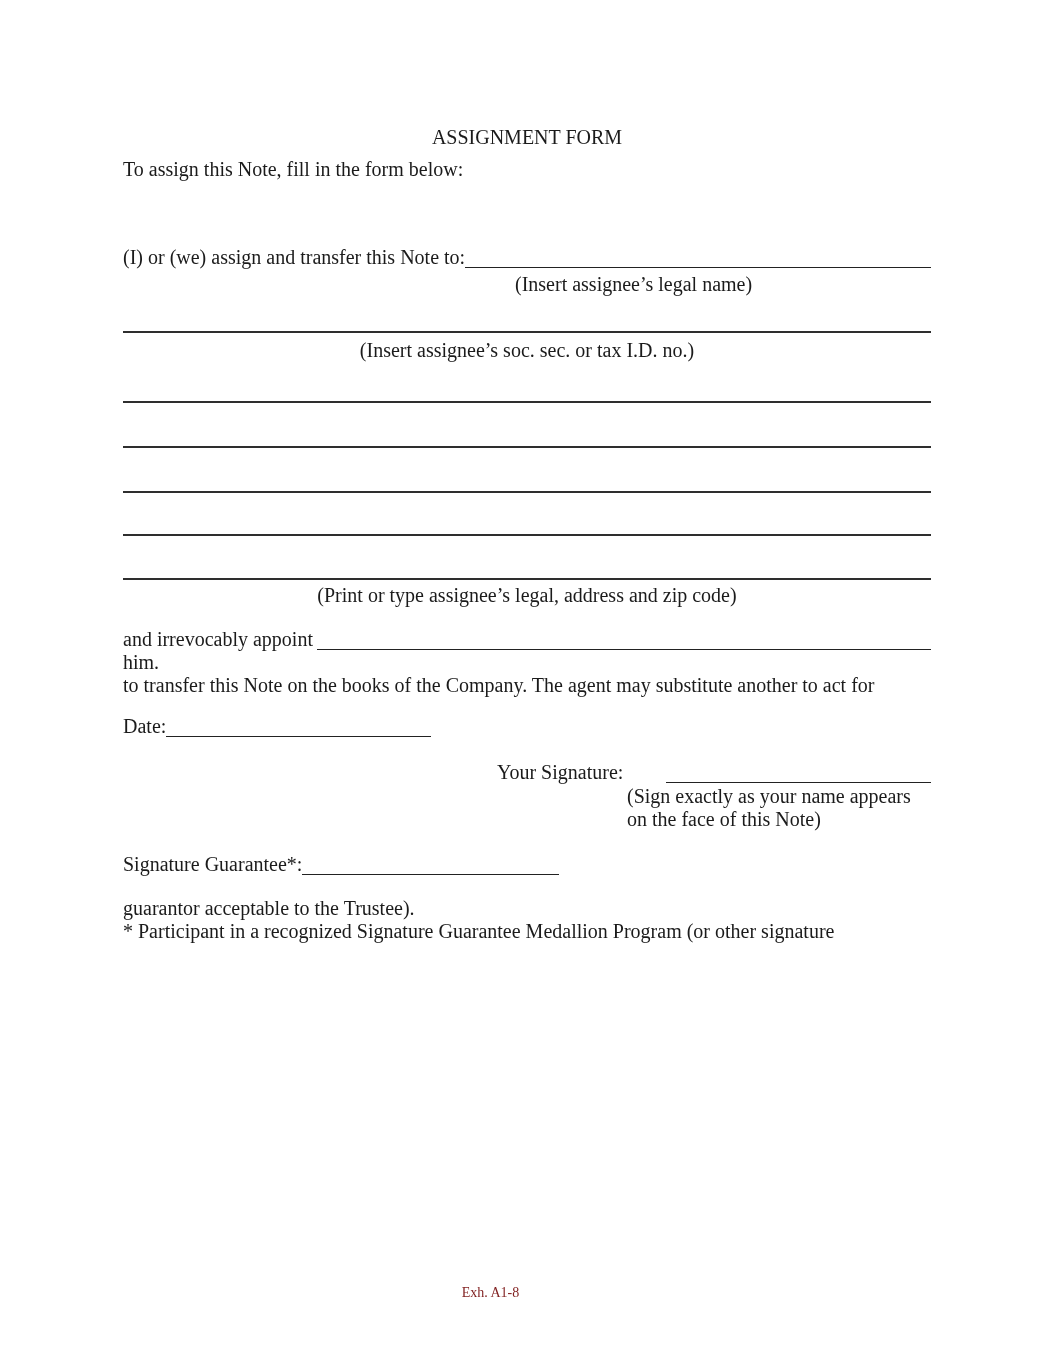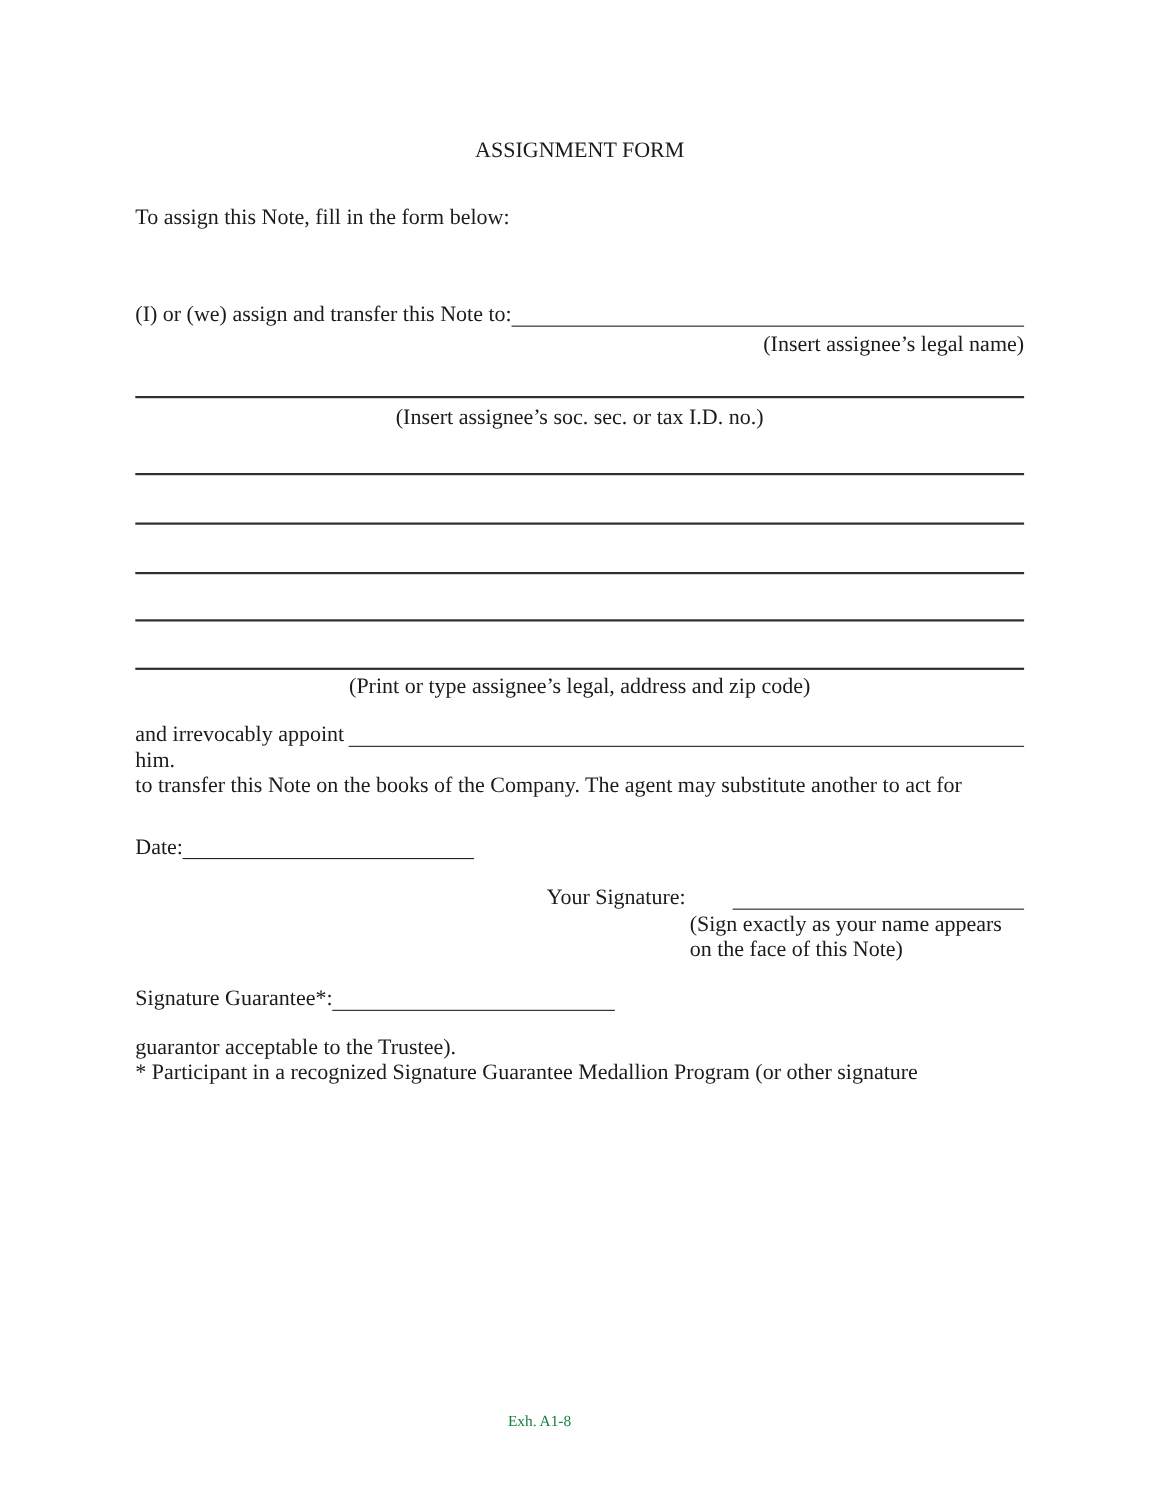--- a/index.html
+++ b/index.html
@@ -14,21 +14,21 @@
     color: #1b1b1b;
     overflow: hidden;
   }
   .content {
     position: absolute;
     left: 123px;
     top: 126px;
     width: 808px;
   }
   .title { text-align: center; }
-  .intro { margin-top: 38px; }
+  .intro { margin-top: 9px; }
 
   .row { display: flex; align-items: flex-end; }
   .fill {
     flex: 1 1 auto;
     border-bottom: 1.5px solid #222222;
     margin-bottom: 1px;
     margin-left: 4px;
   }
   .fill.tight { margin-left: 0; }
 
@@ -39,46 +39,46 @@
   .rule-1 { margin-top: 35px; }
   .rule-2 { margin-top: 39px; }
   .rule-3 { margin-top: 43px; }
   .rule-4 { margin-top: 43px; }
   .rule-5 { margin-top: 41px; }
   .rule-6 { margin-top: 42px; }
 
   .caption-center { text-align: center; }
   .cap-ssn { margin-top: 6px; }
   .cap-addr { margin-top: 4px; }
-  .cap-legal { margin-top: 4px; margin-left: 392px; text-align: right; }
+  .cap-legal { margin-top: 4px; margin-left: 392px; }
 
   .assign-row { margin-top: 65px; }
   .appoint-row { margin-top: 21px; }
   .appoint-para { margin-top: 0; }
 
-  .date-row { margin-top: 33px; }
+  .date-row { margin-top: 18px; }
   .date-fill { flex: 0 0 265px; }
 
   .sig-row { margin-top: 23px; margin-left: 374px; gap: 43px; }
   .sig-caption { margin-top: 1px; margin-left: 504px; }
 
   .guar-row { margin-top: 22px; }
   .guar-fill { flex: 0 0 257px; }
 
   .footnote { margin-top: 21px; }
 
   .footer {
     position: absolute;
     left: 0;
     right: 0;
     top: 1285px;
     text-align: center;
     font-size: 14px;
     line-height: 16px;
-    color: #15803d;
+    color: #7f1d1d;
   }
 </style>
 </head>
 <body>
 
 <div class="page">
   <div class="content">
 
     <div class="title">ASSIGNMENT FORM</div>
 

